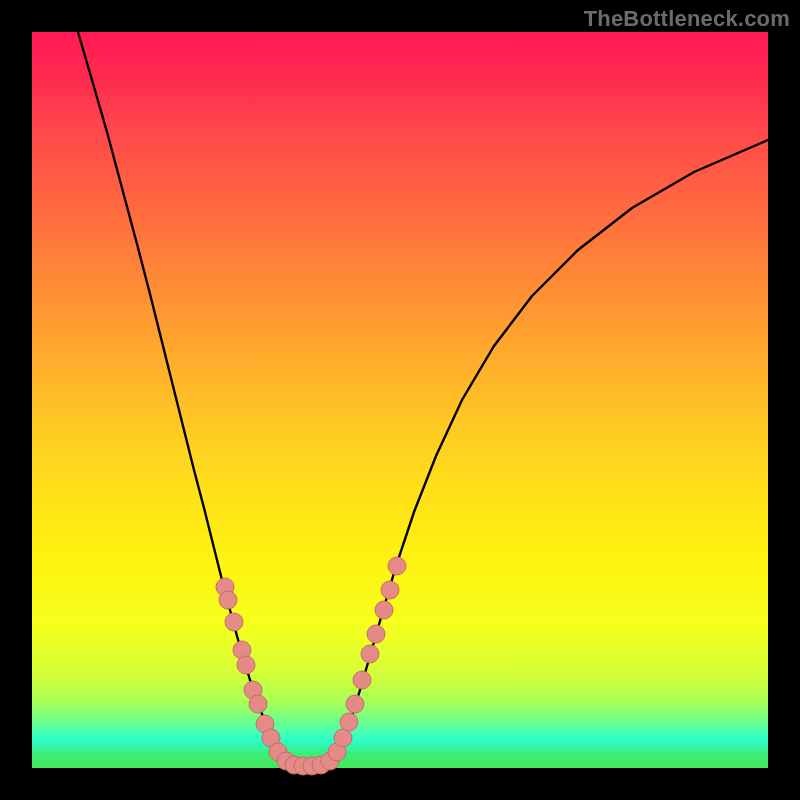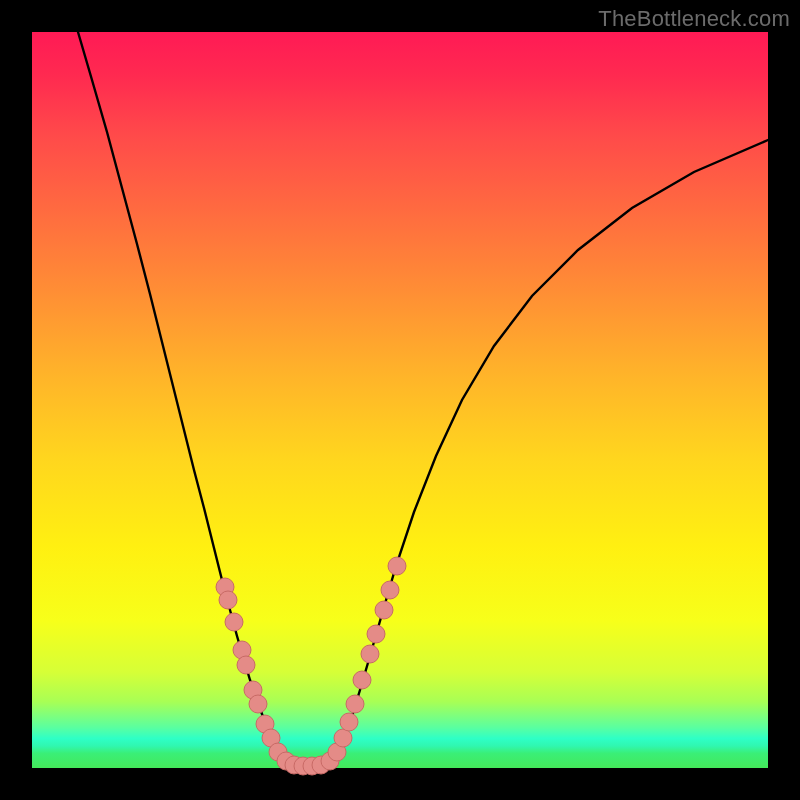--- a/index.html
+++ b/index.html
@@ -53,21 +53,21 @@
     width: 736px;
     height: 736px;
     overflow: visible;
   }
   .watermark {
     position: absolute;
     top: 6px;
     right: 10px;
     color: #6b6b6b;
     font-size: 22px;
-    font-weight: 400;
+    font-weight: 700;
     letter-spacing: 0.2px;
     user-select: none;
   }
 </style>
 </head>
 <body>
 
 <div class="frame">
   <div class="plot"></div>
 

